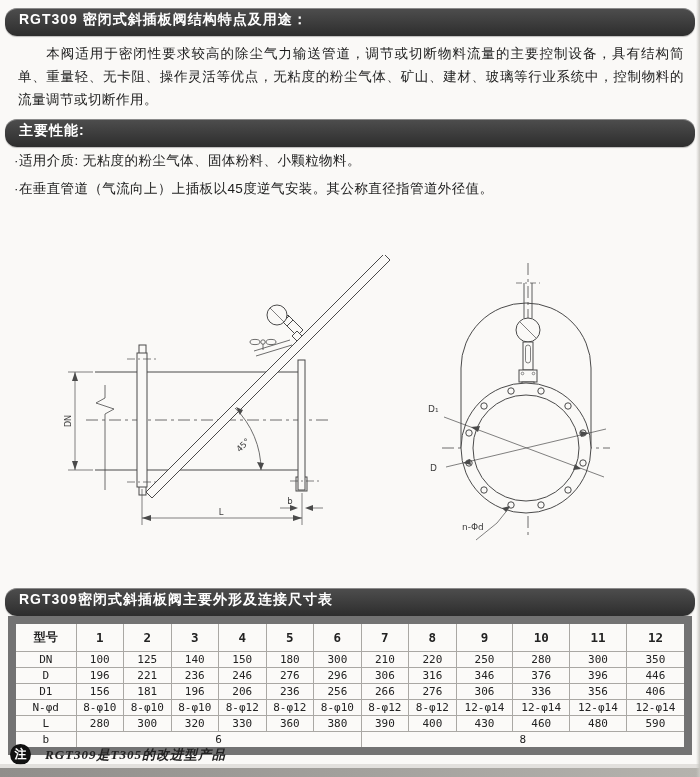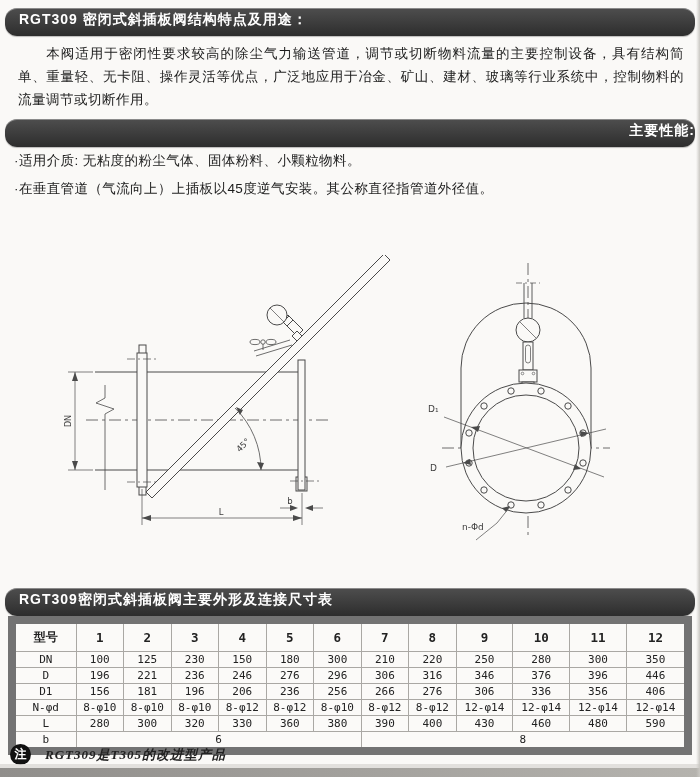--- a/index.html
+++ b/index.html
@@ -5,21 +5,21 @@
   html,body{margin:0;padding:0;}
   body{width:700px;height:777px;overflow:hidden;background:#b9b7b2;
        font-family:"Liberation Sans","DejaVu Sans",sans-serif;}
   #page{position:relative;width:700px;height:777px;background:#faf9f7;overflow:hidden;}
 
   .hbar{position:absolute;left:5px;width:690px;height:28px;border-radius:12px;
         background:linear-gradient(#4e4e4e,#2d2d2d);
         color:#fff;font-weight:bold;font-size:14px;line-height:23px;
         padding-left:14px;box-sizing:border-box;letter-spacing:1px;
         box-shadow:inset 0 1px 0 rgba(255,255,255,.35), 0 1px 1px rgba(0,0,0,.25);}
-  #bar1{top:8px;} #bar2{top:119px;text-align:right;} #bar3{top:588px;}
+  #bar1{top:8px;} #bar2{top:119px;} #bar3{top:588px;}
 
   .para{position:absolute;top:42px;left:18px;width:666px;
         font-size:13.5px;line-height:23px;color:#1c1c1c;text-align:justify;
         text-indent:2.1em;letter-spacing:.5px;}
 
   .bullets{position:absolute;top:147px;left:14px;width:676px;}
   .bullet{font-size:13.5px;line-height:28px;color:#1c1c1c;letter-spacing:.4px;white-space:nowrap;}
 
   .drawings{position:absolute;top:255px;left:0;width:700px;height:330px;}
   svg text{font-family:"DejaVu Sans",sans-serif;fill:#3d3d3d;}
@@ -46,21 +46,21 @@
                background:linear-gradient(to right,#908e8b,#b5b3ae);}
   .edge-bottom2{position:absolute;bottom:9px;left:0;width:100%;height:4px;background:#dcdad6;opacity:.8;}
 </style>
 </head>
 <body>
 
 <div id="page">
 
   <div id="bar1" class="hbar">RGT309 密闭式斜插板阀结构特点及用途：</div>
 
-  <div class="para">本阀适用于密闭性要求较高的除尘气力输送管道，调节或切断物料流量的主要控制设备，具有结构简单、重量轻、无卡阻、操作灵活等优点，广泛地应用于冶金、矿山、建材、玻璃等行业系统中，控制物料的流量调节或切断作用。</div>
+  <div class="para">本阀适用于密闭性要求较高的除尘气力输送管道，调节或切断物料流量的主要控制设备，具有结构简单、重量轻、无卡阻、操作灵活等优点，无粘度的粉尘气体、矿山、建材、玻璃等行业系统中，控制物料的流量调节或切断作用。</div>
 
   <div id="bar2" class="hbar">主要性能:</div>
 
   <div class="bullets">
     <div class="bullet">·适用介质: 无粘度的粉尘气体、固体粉料、小颗粒物料。</div>
     <div class="bullet">·在垂直管道（气流向上）上插板以45度逆气安装。其公称直径指管道外径值。</div>
   </div>
 
   <div class="drawings">
     <svg width="700" height="330" viewBox="0 0 700 330">
@@ -201,21 +201,21 @@
             <th>10</th>
             <th>11</th>
             <th>12</th>
           </tr>
         </thead>
       <tbody>
           <tr>
             <th>DN</th>
             <td>100</td>
             <td>125</td>
-            <td>230</td>
+            <td>140</td>
             <td>150</td>
             <td>180</td>
             <td>300</td>
             <td>210</td>
             <td>220</td>
             <td>250</td>
             <td>280</td>
             <td>300</td>
             <td>350</td>
           </tr>

